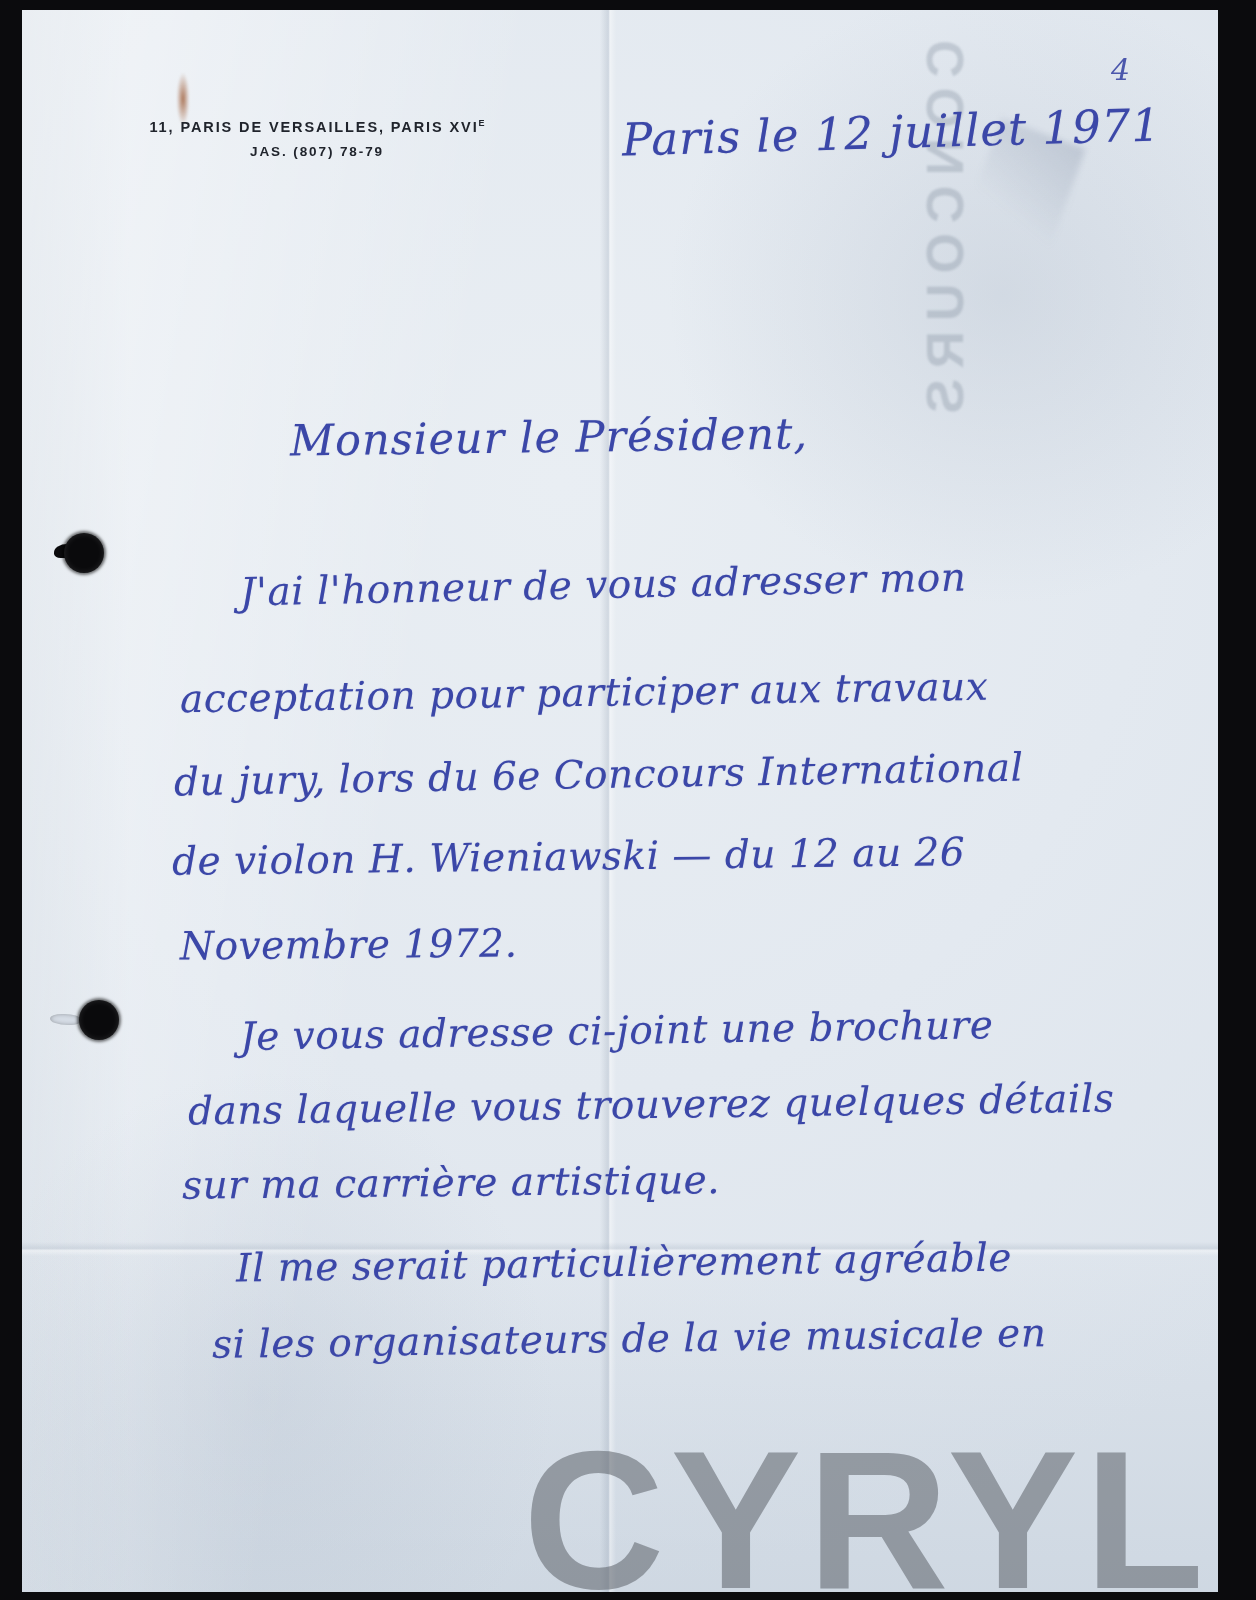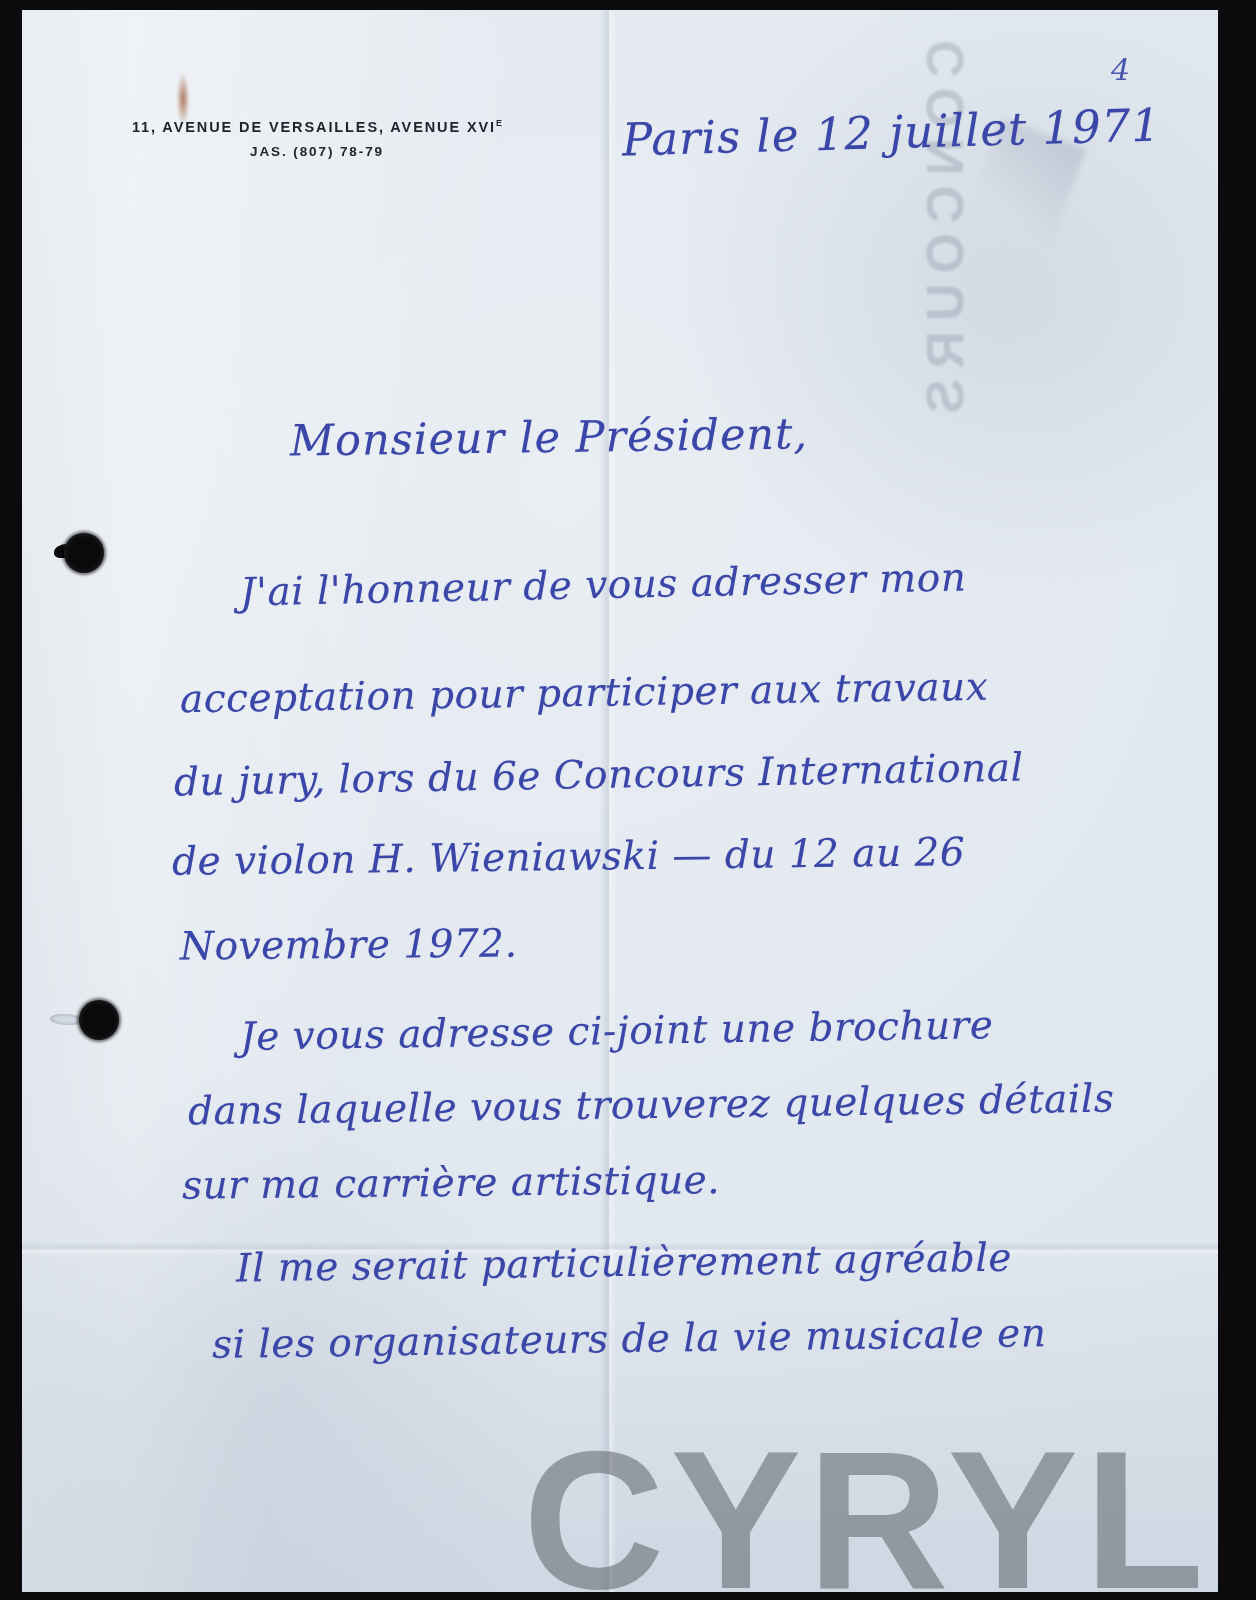--- a/index.html
+++ b/index.html
@@ -248,21 +248,21 @@
     <div class="fold-h"></div>
 
     <div class="rust"></div>
 
     <div class="ghost">CONCOURS</div>
     <div class="ghost2"></div>
 
     <div class="page-num">4</div>
 
     <div class="letterhead">
-      <div class="lh-addr"><span>11, AVENUE DE VERSAILLES, AVENUE XVI</span><sup>E</sup></div>
+      <div class="lh-addr"><span>11, PARIS DE VERSAILLES, PARIS XVI</span><sup>E</sup></div>
       <div class="lh-phone">JAS. (807) 78-79</div>
     </div>
 
     <div class="hand date-line">Paris le 12 juillet 1971</div>
     <div class="hand salutation">Monsieur le Président,</div>
 
     <div class="hand body-line bl1">J'ai l'honneur de vous adresser mon</div>
     <div class="hand body-line bl2">acceptation pour participer aux travaux</div>
     <div class="hand body-line bl3">du jury, lors du 6e Concours International</div>
     <div class="hand body-line bl4">de violon H. Wieniawski — du 12 au 26</div>

